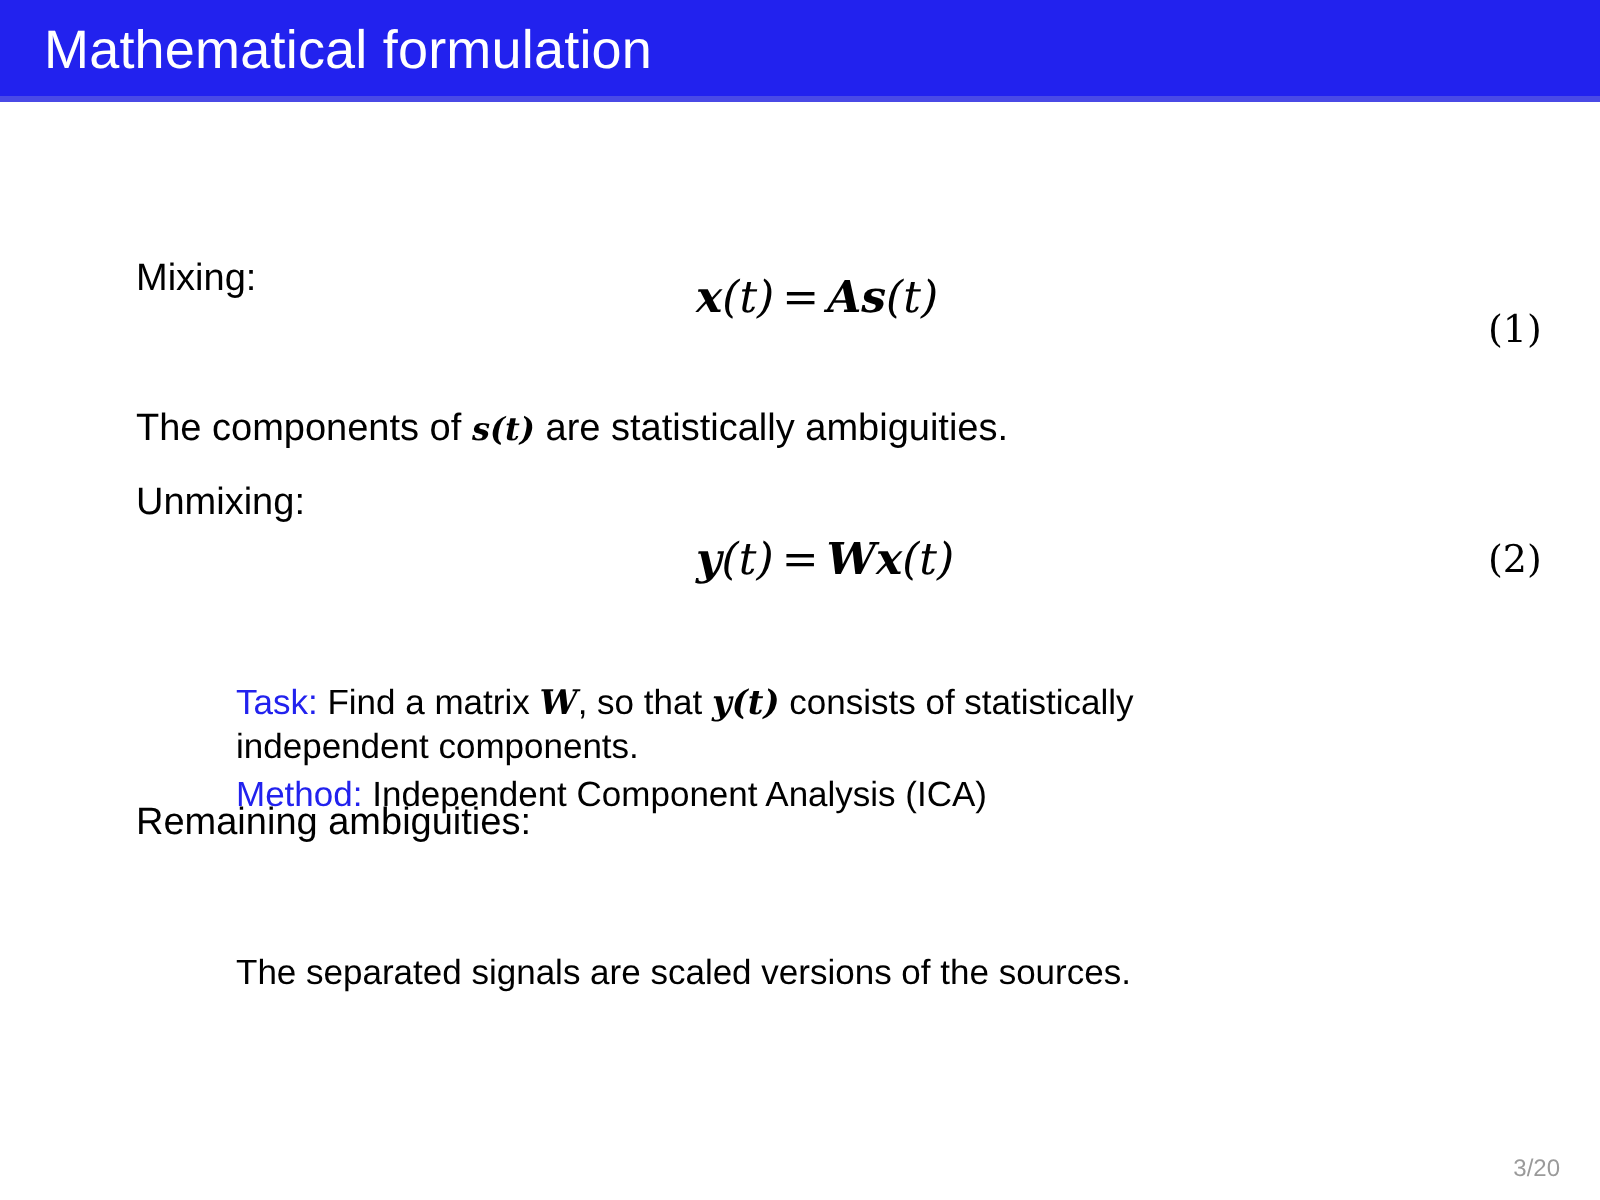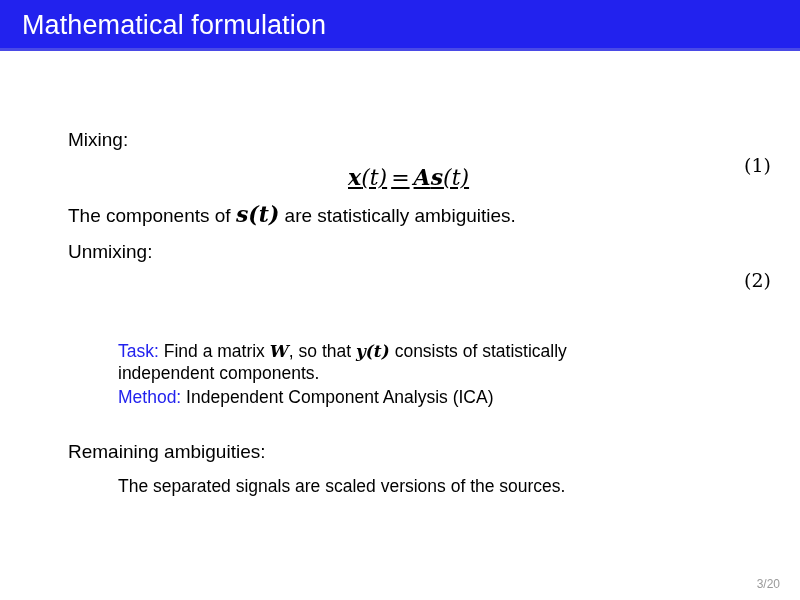--- a/index.html
+++ b/index.html
@@ -87,21 +87,21 @@
   .mop {
     font-family: "DejaVu Serif", "Liberation Serif", serif;
     font-style: normal;
     font-weight: normal;
     padding: 0 4px;
   }
   .inline-math {
     font-family: "DejaVu Serif", "Liberation Serif", serif;
     font-style: italic;
     font-weight: bold;
-    font-size: 22px;
+    font-size: 16px;
   }
   .inline-math-sm {
     font-family: "DejaVu Serif", "Liberation Serif", serif;
     font-style: italic;
     font-weight: bold;
     font-size: 17px;
   }
 
   .accent { color: #2222ee; }
 
@@ -121,42 +121,45 @@
 <div class="slide">
 
   <div class="titlebar"></div>
   <div class="titlebar-underline"></div>
   <div class="slide-title">Mathematical formulation</div>
 
   <div class="body">
 
     <div class="line l-main" style="top:80px;">Mixing:</div>
 
-    <div class="eq eq-body" style="top:116px;text-decoration:underline;">
+    <div class="eq eq-body" style="top:88px;">
       <span class="mvec">x</span><span class="mvar">(t)</span><span class="mop">=</span><span class="mvec">A</span><span class="mvec">s</span><span class="mvar">(t)</span>
     </div>
     <div class="eq eq-num" style="top:106px;">(1)</div>
 
     <div class="line l-main" style="top:155px;">
       <span>The components of </span><span class="inline-math">s(t)</span><span> are statistically ambiguities.</span>
     </div>
 
     <div class="line l-main" style="top:192px;">Unmixing:</div>
 
+    <div class="eq eq-body" style="top:219px;">
+      <span class="mvec">y</span><span class="mvar">(t)</span><span class="mop">=</span><span class="mvec">W</span><span class="mvec">x</span><span class="mvar">(t)</span>
+    </div>
     <div class="eq eq-num" style="top:221px;">(2)</div>
 
     <div class="line l-indent" style="top:293px;">
       <span class="accent">Task:</span><span> Find a matrix </span><span class="inline-math-sm">W</span><span>, so that </span><span class="inline-math-sm">y(t)</span><span> consists of statistically</span>
     </div>
     <div class="line l-indent" style="top:315px;">independent components.</div>
 
     <div class="line l-indent" style="top:339px;">
       <span class="accent">Method:</span><span> Independent Component Analysis (ICA)</span>
     </div>
 
-    <div class="line l-main" style="top:392px;">Remaining ambiguities:</div>
+    <div class="line l-main" style="top:352px;">Remaining ambiguities:</div>
     <div class="line l-indent" style="top:428px;">The separated signals are scaled versions of the sources.</div>
 
   </div>
 
   <div class="footer">3/20</div>
 
 </div>
 
 </body></html>

